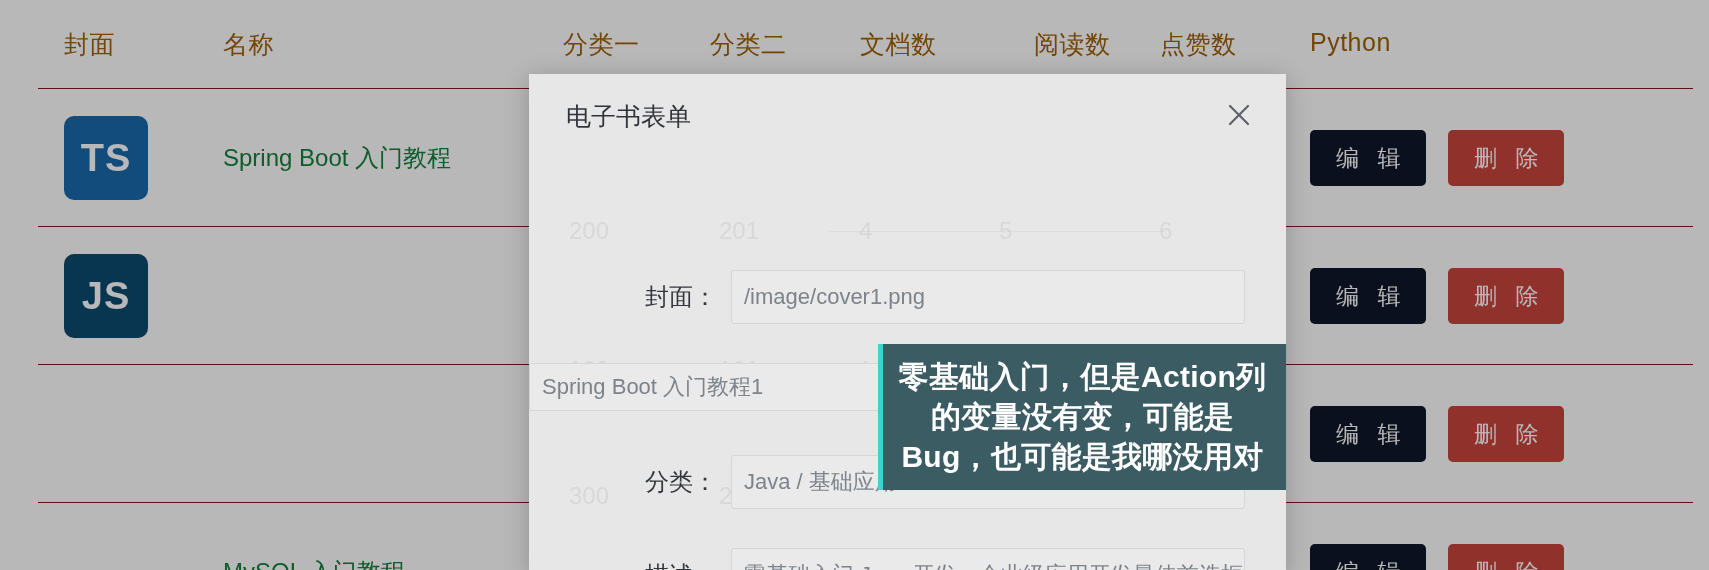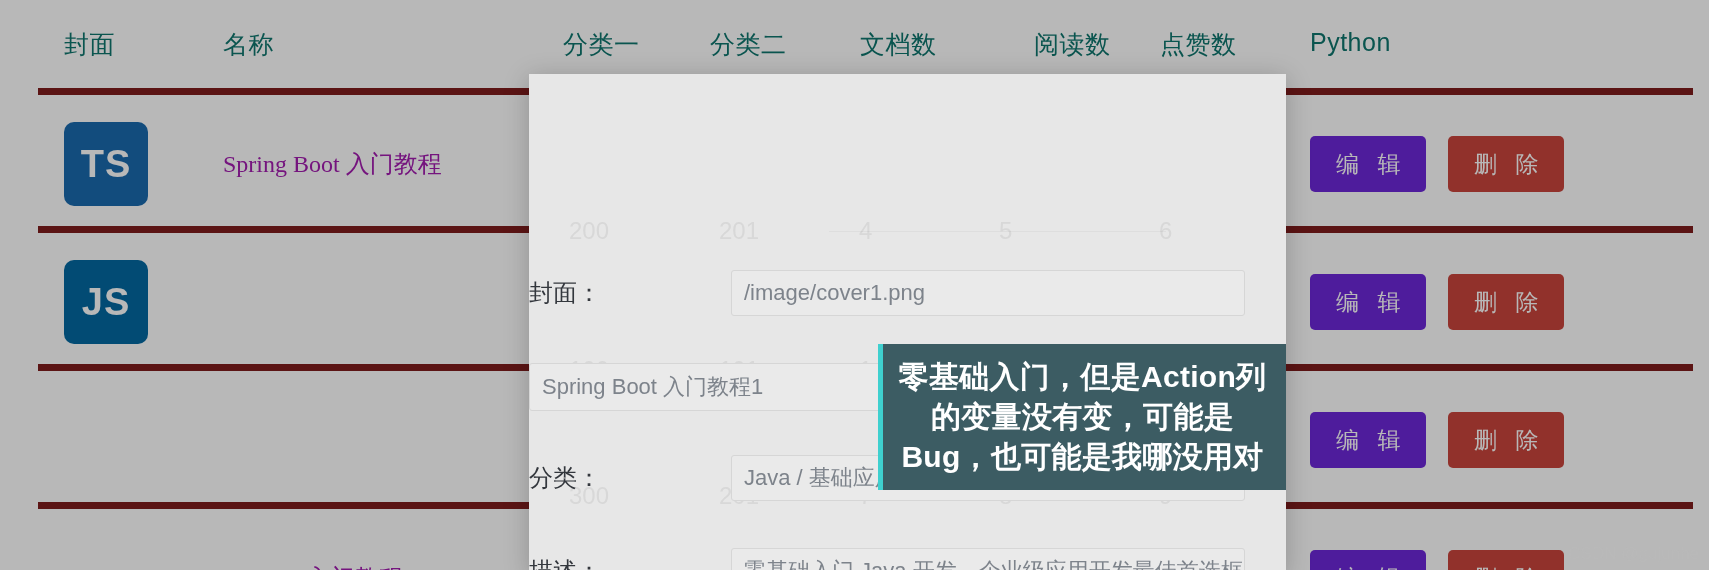--- a/index.html
+++ b/index.html
@@ -32,39 +32,38 @@
     bottom: 0;
   }
   .thead {
     position: relative;
     height: 88px;
   }
   .th {
     position: absolute;
     top: 28px;
     font-size: 25px;
-    color: #0f766e;
+    color: #a16207;
     white-space: nowrap;
     letter-spacing: 0.5px;
   }
   .row {
     position: absolute;
     left: 0;
     right: 16px;
     height: 138px;
-    border-top: 7px solid #7f1d1d;
+    border-top: 1px solid #7f1d1d;
   }
   .cell {
     position: absolute;
     top: 50%;
     transform: translateY(-50%);
     font-size: 24px;
-    color: #a21caf;
-    white-space: nowrap;
-    font-family: Liberation Serif, serif;
+    color: #15803d;
+    white-space: nowrap;
   }
   .cover-badge {
     position: absolute;
     top: 50%;
     transform: translateY(-50%);
     width: 84px;
     height: 84px;
     border-radius: 10px;
     display: flex;
     align-items: center;
@@ -86,21 +85,21 @@
     color: #ffffff;
     font-size: 23px;
     letter-spacing: 6px;
     text-indent: 6px;
     font-family: "Liberation Sans", "DejaVu Sans", sans-serif;
     cursor: pointer;
     display: flex;
     align-items: center;
     justify-content: center;
   }
-  .btn-edit { background: #6d28d9; }
+  .btn-edit { background: #0f172a; }
   .btn-del  { background: #c9453c; }
 
   
   .scrim {
     position: absolute;
     inset: 0;
     background: rgba(0, 0, 0, 0.28);
   }
 
   
@@ -171,30 +170,30 @@
   }
   .field {
     position: absolute;
     left: 0;
     right: 0;
     display: flex;
     align-items: center;
   }
   .field-label {
     width: 202px;
-    text-align: left;
+    text-align: right;
     padding-right: 14px;
     box-sizing: border-box;
     font-size: 24px;
     color: #33373d;
     white-space: nowrap;
   }
   .field-input {
     width: 514px;
-    height: 46px;
+    height: 54px;
     box-sizing: border-box;
     background: #eaeaea;
     border: 1px solid #d6d6d6;
     border-radius: 3px;
     padding: 0 12px;
     font-size: 22px;
     color: #7d838b;
     font-family: "Liberation Sans", "DejaVu Sans", sans-serif;
     display: flex;
     align-items: center;
@@ -256,41 +255,50 @@
       </div>
 
       <div class="row" style="top:88px">
         <div class="cover-badge" style="left:26px;background:#1a6aad">TS</div>
         <div class="cell" style="left:185px">Spring Boot 入门教程</div>
         <button class="btn btn-edit" style="left:1272px">编 辑</button>
         <button class="btn btn-del" style="left:1410px">删 除</button>
       </div>
 
       <div class="row" style="top:226px">
-        <div class="cover-badge" style="left:26px;background:#0369a1">JS</div>
+        <div class="cover-badge" style="left:26px;background:#0c4a6e">JS</div>
         <button class="btn btn-edit" style="left:1272px">编 辑</button>
         <button class="btn btn-del" style="left:1410px">删 除</button>
       </div>
 
       <div class="row" style="top:364px">
         <button class="btn btn-edit" style="left:1272px">编 辑</button>
         <button class="btn btn-del" style="left:1410px">删 除</button>
       </div>
 
       <div class="row" style="top:502px">
         <div class="cell" style="left:185px">MySQL 入门教程</div>
         <button class="btn btn-edit" style="left:1272px">编 辑</button>
         <button class="btn btn-del" style="left:1410px">删 除</button>
       </div>
     </div>
   </div>
 
   <div class="scrim"></div>
 
   <div class="modal">
+    <div class="modal-head">
+      <div class="modal-title">电子书表单</div>
+      <div class="close-icon">
+        <svg width="26" height="26" viewBox="0 0 26 26" aria-hidden="true">
+          <line x1="4" y1="4" x2="22" y2="22" stroke="#5d6168" stroke-width="2.2" stroke-linecap="round"></line>
+          <line x1="22" y1="4" x2="4" y2="22" stroke="#5d6168" stroke-width="2.2" stroke-linecap="round"></line>
+        </svg>
+      </div>
+    </div>
 
     <div class="ghost-rows">
       <div class="ghost-row" style="top:83px">
         <div class="gline"></div>
         <div class="ghost" style="left:40px">200</div>
         <div class="ghost" style="left:190px">201</div>
         <div class="ghost" style="left:330px">4</div>
         <div class="ghost" style="left:470px">5</div>
         <div class="ghost" style="left:630px">6</div>
       </div>

